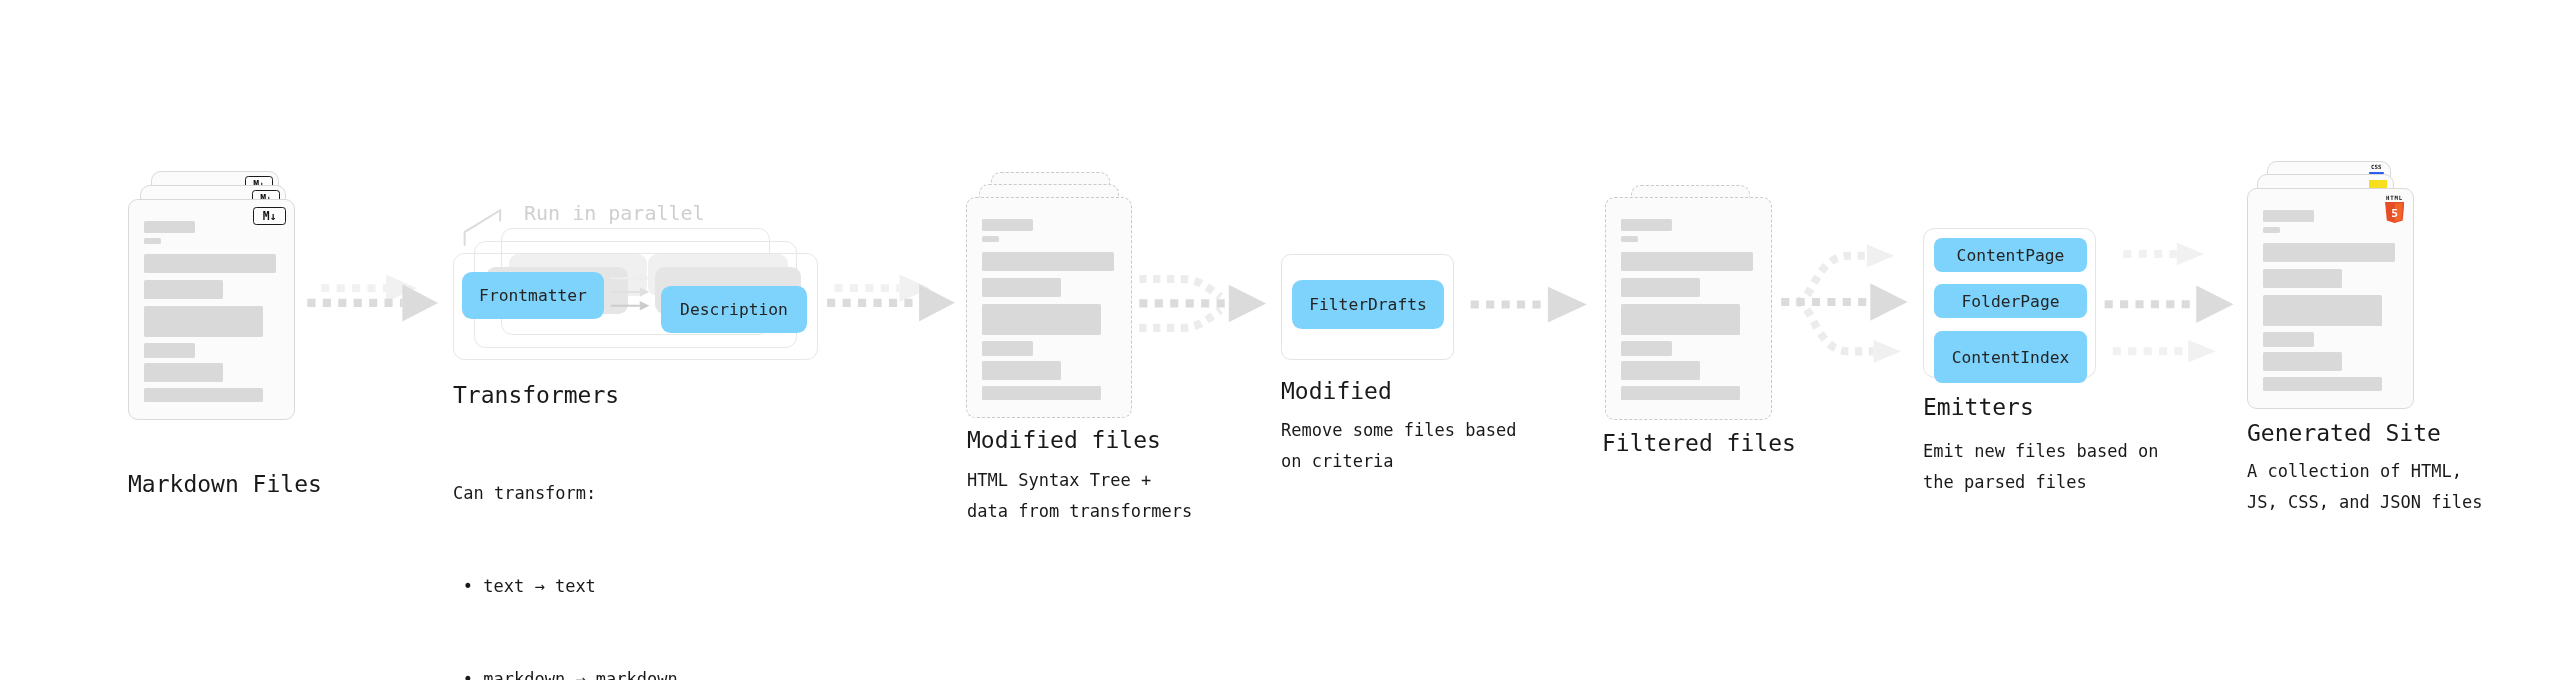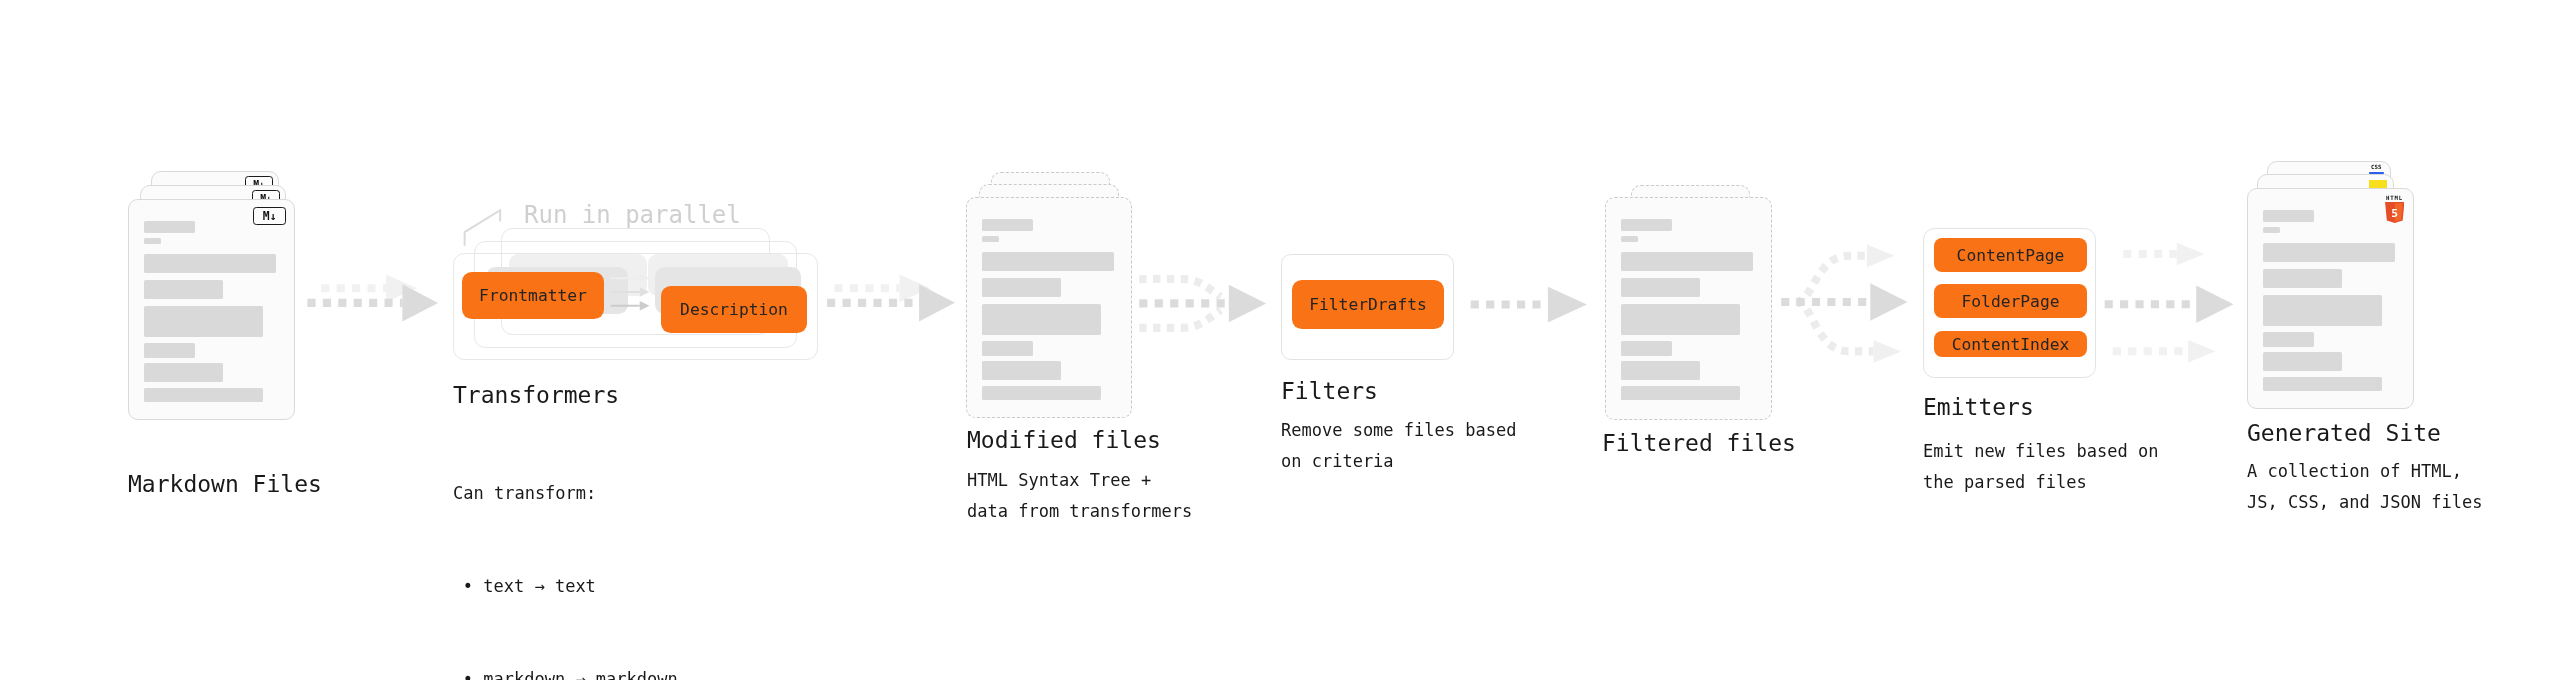--- a/index.html
+++ b/index.html
@@ -6,28 +6,28 @@
   .canvas{position:relative;width:2576px;height:681px;background:#ffffff;overflow:hidden;
           font-family:"DejaVu Sans Mono","Liberation Mono",monospace;color:#191919;}
   .grp{display:contents;}
   .card{position:absolute;background:#fbfbfb;border:1.6px solid #d9d9d9;border-radius:9.8px;
         box-sizing:border-box;padding:21px 14.6px 0;}
   .card.dashed{border:1.6px dashed #c9c9c9;}
   .card.sliver{padding:0;}
   .bar{background:#d9d9d9;border-radius:1.6px;}
   .layer{position:absolute;border:1.6px solid #e7e7e7;border-radius:11.4px;box-sizing:border-box;}
   .box{position:absolute;border:1.6px solid #e3e3e3;border-radius:9.8px;background:#ffffff;box-sizing:border-box;}
-  .pill{position:absolute;background:#f97316;border-radius:9.8px;display:flex;align-items:center;
+  .pill{position:absolute;background:#7dd3fc;border-radius:9.8px;display:flex;align-items:center;
         justify-content:center;font-size:16.3px;color:#242424;box-sizing:border-box;}
   .pill.g1{background:#e5e5e5;}
   .pill.g2{background:#f0f0f0;}
   .title{position:absolute;font-size:23px;line-height:26px;color:#191919;white-space:pre;}
   .body{position:absolute;font-size:17px;line-height:31px;color:#191919;white-space:pre;}
   .body .indent{padding-left:9.8px;}
-  .note{position:absolute;font-size:24px;color:#cfcfcf;white-space:pre;}
+  .note{position:absolute;font-size:20px;color:#cfcfcf;white-space:pre;}
   .arrow{position:absolute;}
   .md-badge{position:absolute;border:1.6px solid #1b1b1b;border-radius:3.3px;background:#fdfdfd;
             font-weight:bold;display:flex;align-items:center;justify-content:center;box-sizing:border-box;color:#111;}
   .md-badge.lg{width:32.5px;height:18px;font-size:11.4px;}
   .md-badge.sm{width:28px;height:16.3px;font-size:9.8px;}
   .js-badge{position:absolute;width:18px;height:10.6px;background:#f7df1e;}
   .css-badge{position:absolute;width:14.6px;text-align:center;}
   .css-badge .txt{font-size:5.7px;font-weight:bold;line-height:5.7px;color:#111;}
   .css-badge .blue{height:2.4px;background:#2b5ff2;margin-top:0.8px;border-radius:0.8px;}
   .html5-badge{position:absolute;width:21px;text-align:center;}
@@ -138,21 +138,21 @@
     <path d="M4,17 H56 C78,17 88,28 104,39" fill="none" stroke="#ececec" stroke-width="10" stroke-dasharray="9 8"></path>
     <path d="M4,77 H56 C78,77 88,66 104,55" fill="none" stroke="#ececec" stroke-width="10" stroke-dasharray="9 8"></path>
     <line x1="4" y1="47" x2="114" y2="47" stroke="#dbdbdb" stroke-width="10" stroke-dasharray="10 9"></line>
     <polygon points="114,24 160,47 114,70" fill="#dbdbdb"></polygon>
   </svg>
 
   
   <div class="grp">
     <div class="box" style="left:1281px;top:254px;width:173px;height:106px;"></div>
     <div class="pill" style="left:1292px;top:280px;width:152px;height:49px;">FilterDrafts</div>
-    <div class="title" style="left:1281px;top:378px;">Filters</div>
+    <div class="title" style="left:1281px;top:378px;">Modified</div>
     <div class="body" style="left:1281px;top:415px;">Remove some files based
 on criteria</div>
   </div>
 
   
   <svg class="arrow" style="left:1465px;top:280px;" width="130" height="49" viewBox="0 0 160 60">
     <line x1="7" y1="30" x2="102" y2="30" stroke="#dbdbdb" stroke-width="10" stroke-dasharray="10 9"></line>
     <polygon points="102,8 150,30 102,52" fill="#dbdbdb"></polygon>
   </svg>
 
@@ -180,21 +180,21 @@
     <polygon points="120,126 154,140 120,154" fill="#f0f0f0"></polygon>
     <line x1="6" y1="79" x2="116" y2="79" stroke="#dbdbdb" stroke-width="10" stroke-dasharray="10 9"></line>
     <polygon points="116,56 162,79 116,102" fill="#dbdbdb"></polygon>
   </svg>
 
   
   <div class="grp">
     <div class="box" style="left:1923px;top:228px;width:173px;height:150px;border-radius:11.4px;"></div>
     <div class="pill" style="left:1934px;top:238px;width:153px;height:34px;border-radius:8.1px;">ContentPage</div>
     <div class="pill" style="left:1934px;top:284px;width:153px;height:34px;border-radius:8.1px;">FolderPage</div>
-    <div class="pill" style="left:1934px;top:331px;width:153px;height:26px;border-radius:8.1px;">ContentIndex</div>
+    <div class="pill" style="left:1934px;top:331px;width:153px;height:52px;border-radius:8.1px;">ContentIndex</div>
     <div class="title" style="left:1923px;top:394px;">Emitters</div>
     <div class="body" style="left:1923px;top:436px;">Emit new files based on
 the parsed files</div>
   </div>
 
   
   <svg class="arrow" style="left:2099px;top:236px;" width="154" height="130" viewBox="0 0 190 160">
     <line x1="30" y1="22" x2="96" y2="22" stroke="#f1f1f1" stroke-width="10" stroke-dasharray="10 9"></line>
     <polygon points="96,8 130,22 96,36" fill="#f1f1f1"></polygon>
     <line x1="7" y1="84" x2="120" y2="84" stroke="#dbdbdb" stroke-width="10" stroke-dasharray="10 9"></line>

